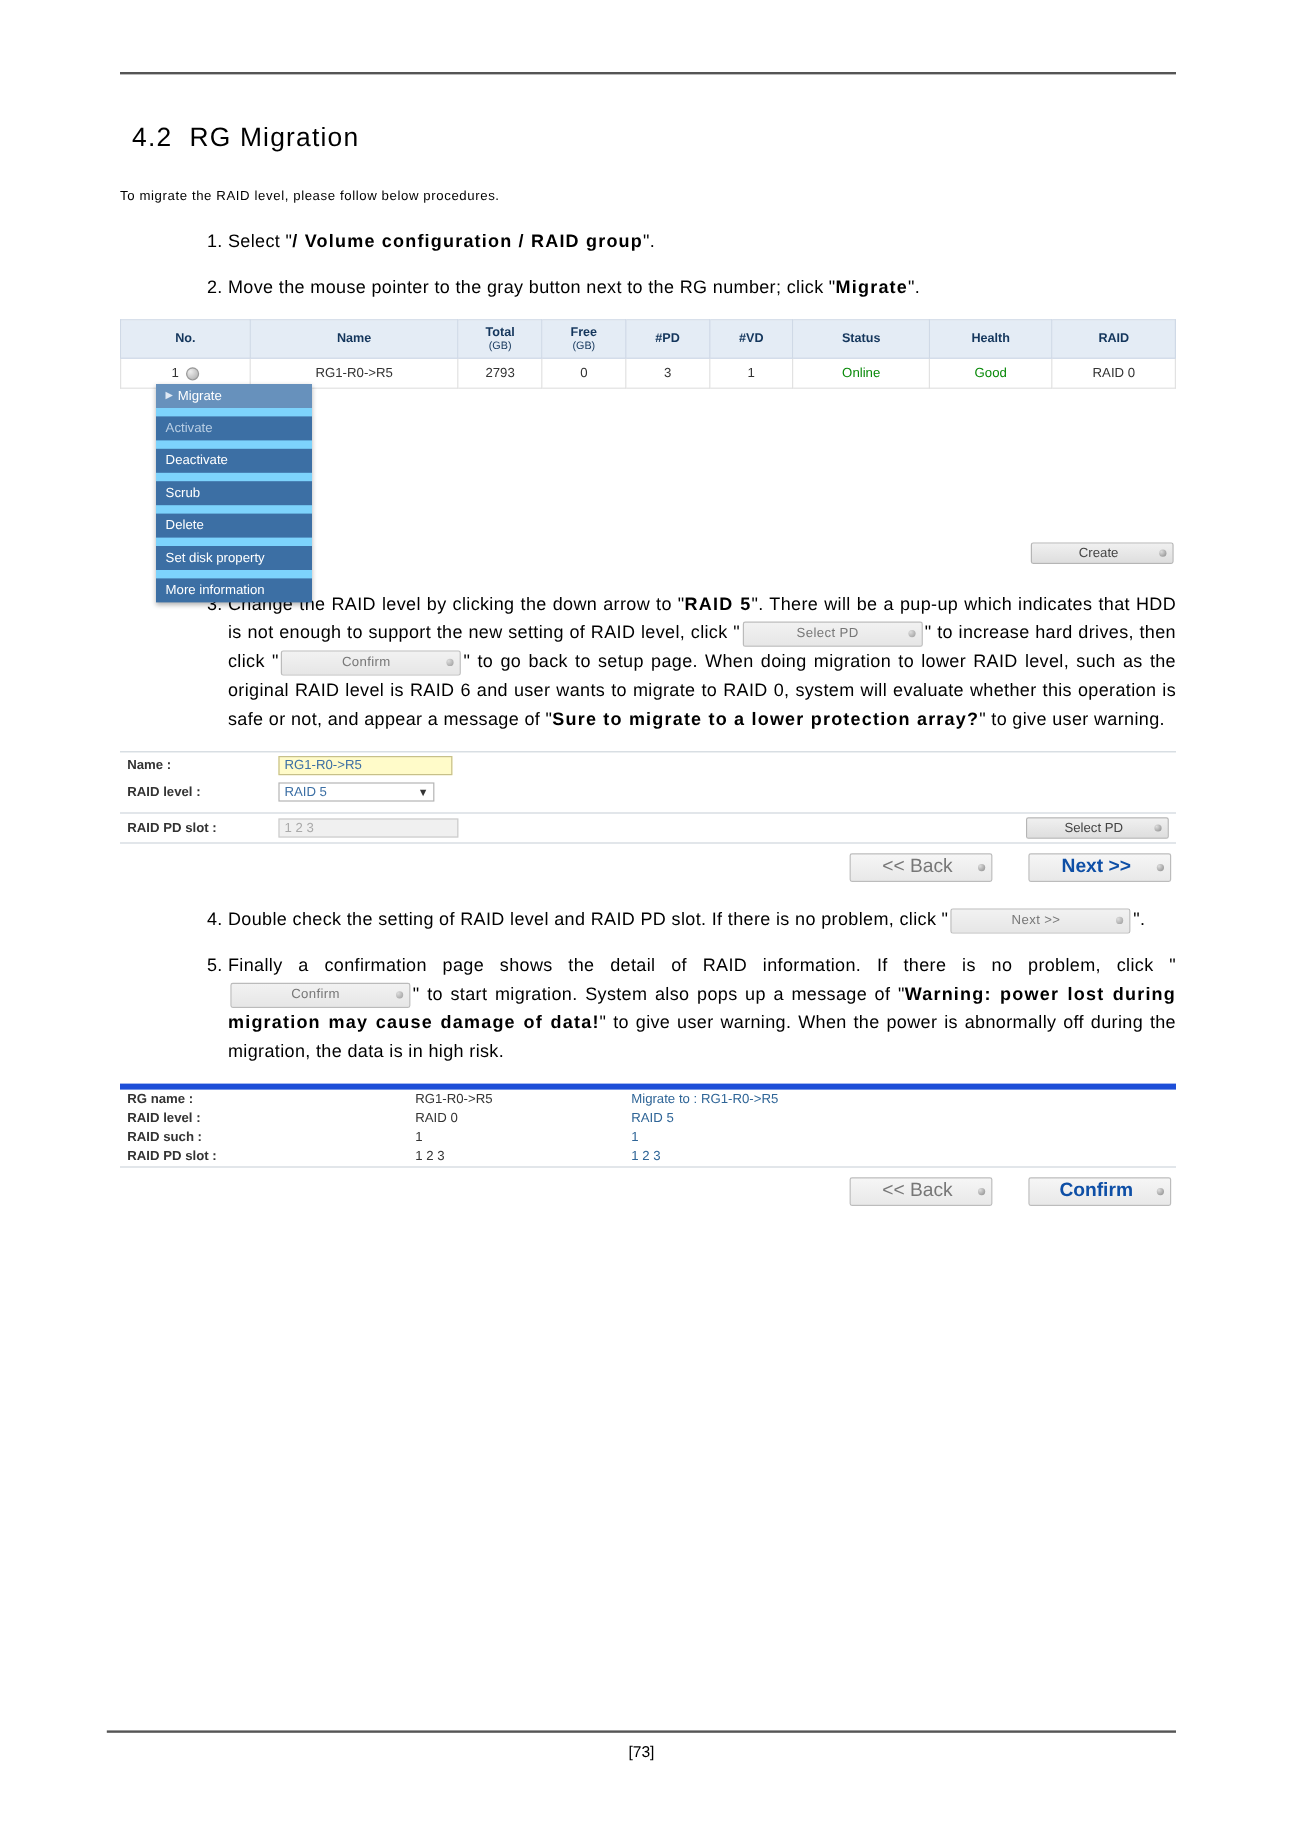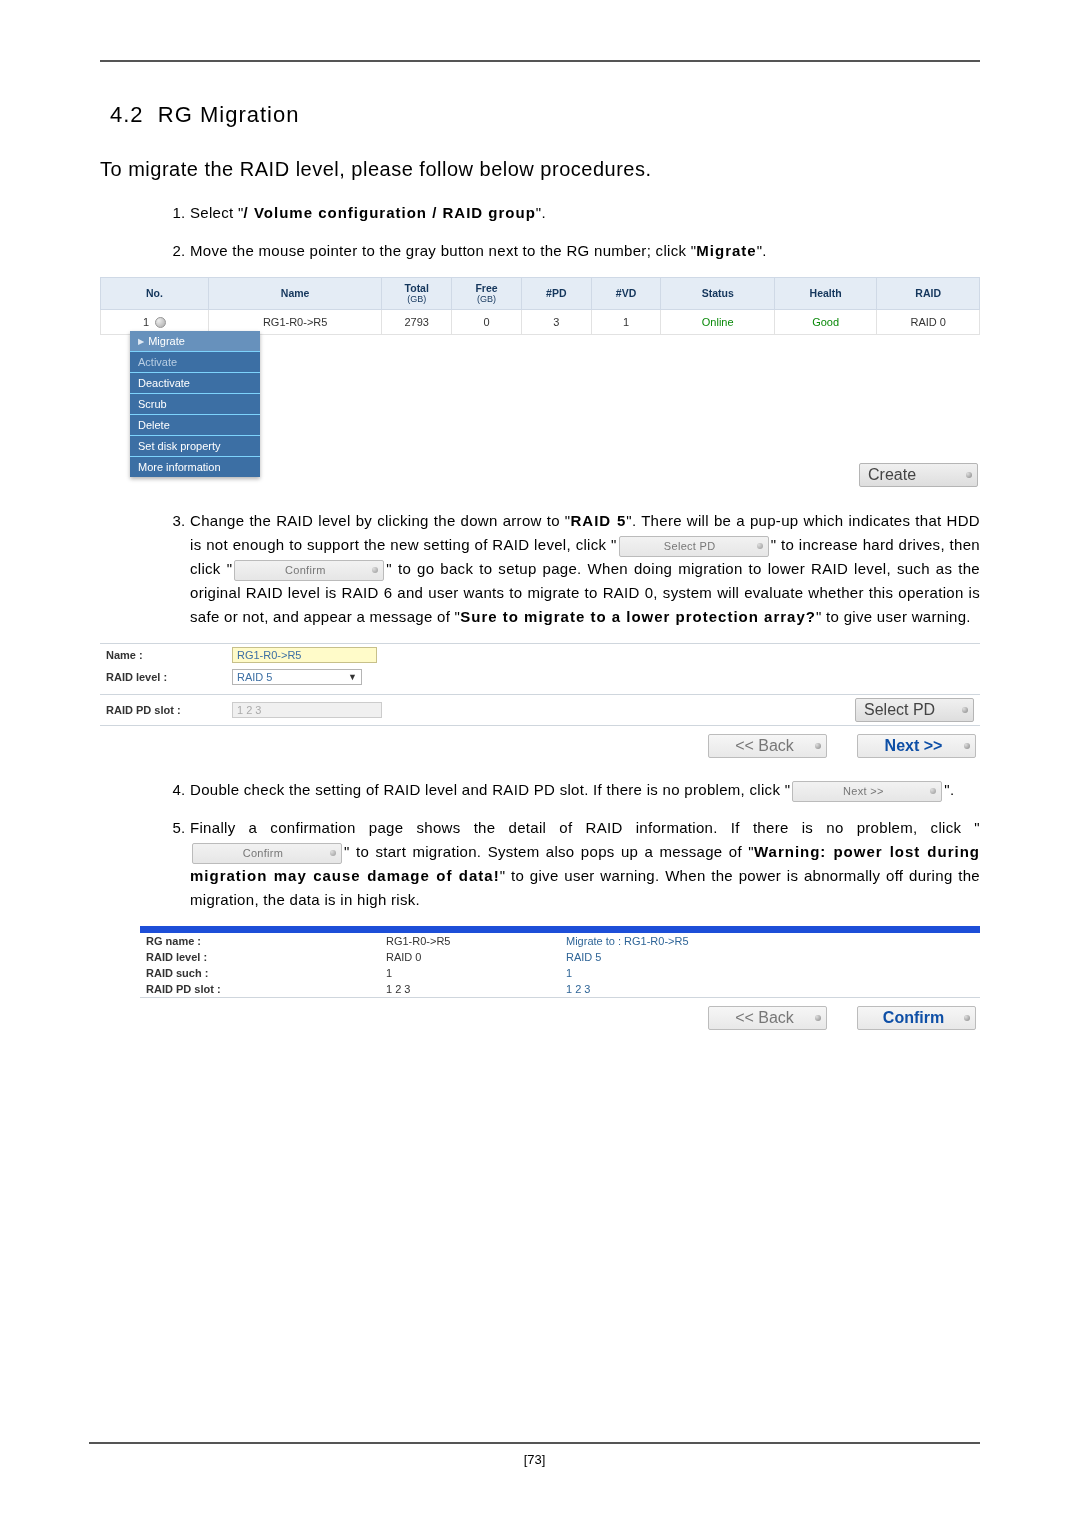--- a/index.html
+++ b/index.html
@@ -19,21 +19,21 @@
     border-top: 2px solid #555;
     margin-bottom: 40px;
   }
   h2 {
     font-size: 22px;
     font-weight: normal;
     letter-spacing: 1px;
     margin: 10px 0 30px 10px;
   }
   .intro {
-    font-size: 20px;
+    font-size: 11px;
     margin-bottom: 20px;
     letter-spacing: .5px;
   }
   ol.steps {
     list-style: decimal;
     padding-left: 90px;
     margin: 0 0 10px 0;
   }
   ol.steps > li {
     font-size: 15px;
@@ -118,40 +118,40 @@
     left:30px;top:54px;
     width:130px;
     background:#3c6fa4;
     color:#fff;
     font-size:11px;
     box-shadow:0 2px 4px rgba(0,0,0,.3);
     z-index:3;
   }
   .context-menu .item {
     padding:4px 8px;
-    border-top:1px solid #7dd3fc;
+    border-top:7px solid #7dd3fc;
   }
   .context-menu .item:first-child { border-top:none; background:#6791bc; }
   .context-menu .item.disabled { color:#b8cee4; }
   .context-menu .tri::before{
     content:"▶"; font-size:8px; margin-right:4px; color:#dfe9f4;
     display:inline-block; transform:translateY(-1px);
   }
   .create-row { text-align:right; padding:8px 2px 4px 0; }
   .btn-std {
     display:inline-block;
     min-width:95px;
     padding:2px 14px 2px 8px;
     background:linear-gradient(#f0f0f0,#dedede);
     border:1px solid #b5b5b5;
     border-radius:2px;
-    font-size:16px;
+    font-size:11px;
     color:#444;
     position:relative;
-    text-align:left;
+    text-align:center;
   }
   .btn-std::after{
     content:"";position:absolute;right:5px;top:50%;width:6px;height:6px;margin-top:-3px;border-radius:50%;
     background:radial-gradient(circle at 30% 30%,#ddd,#888);
   }
 
   
   .form1 { border-top:1px solid #cfd6dd; border-bottom:1px solid #cfd6dd; padding:0; }
   .frow { display:flex; align-items:center; padding:3px 6px; font-size:11px; }
   .frow .flabel { width:126px; font-weight:bold; color:#333; }
@@ -184,21 +184,21 @@
   .btn-link {
     display:inline-block;min-width:95px;padding:2px 14px 2px 8px;
     background:linear-gradient(#f6f6f6,#e8e8e8);
     border:1px solid #bcbcbc;border-radius:2px;font-size:16px;position:relative;text-align:center;
   }
   .btn-link::after{content:"";position:absolute;right:5px;top:50%;width:6px;height:6px;margin-top:-3px;border-radius:50%;background:radial-gradient(circle at 30% 30%,#ddd,#888);}
   .btn-link.grey{color:#777;}
   .btn-link.blue{color:#0e4fa6;font-weight:bold;}
 
   
-  .conf { border-top:7px solid #1d4ed8; border-bottom:1px solid #cfd6dd;margin-left:40px; }
+  .conf { border-top:5px solid #1d4ed8; border-bottom:1px solid #cfd6dd; }
   .conf .crow { display:flex; font-size:11px; padding:2px 6px; }
   .conf .clabel { width:240px; font-weight:bold; color:#333; }
   .conf .cval { width:180px; color:#333; }
   .conf .cnew { color:#2f6597; }
 
   .footer-line { position:absolute; left:89px; right:100px; bottom:60px; border-top:2px solid #555; text-align:center; padding-top:8px; font-size:13px; }
 </style>
 </head>
 <body>
 

